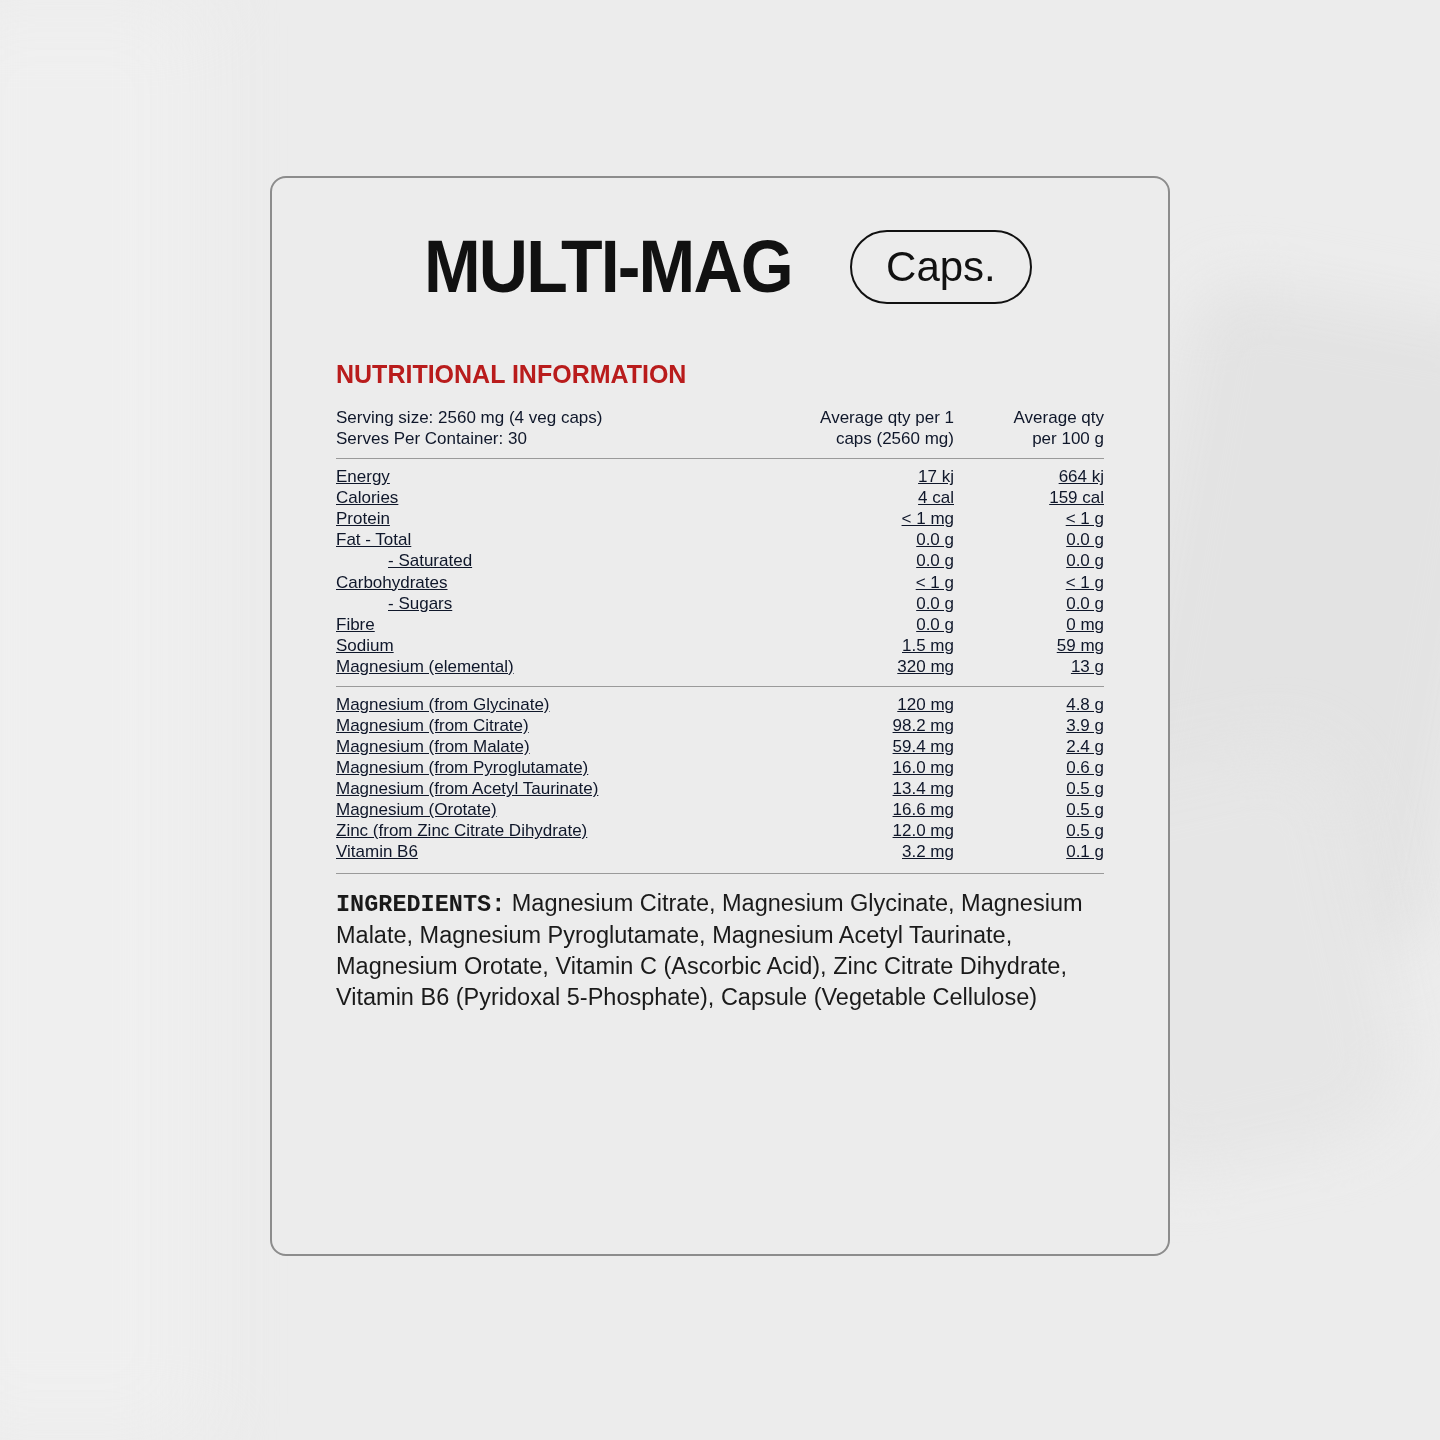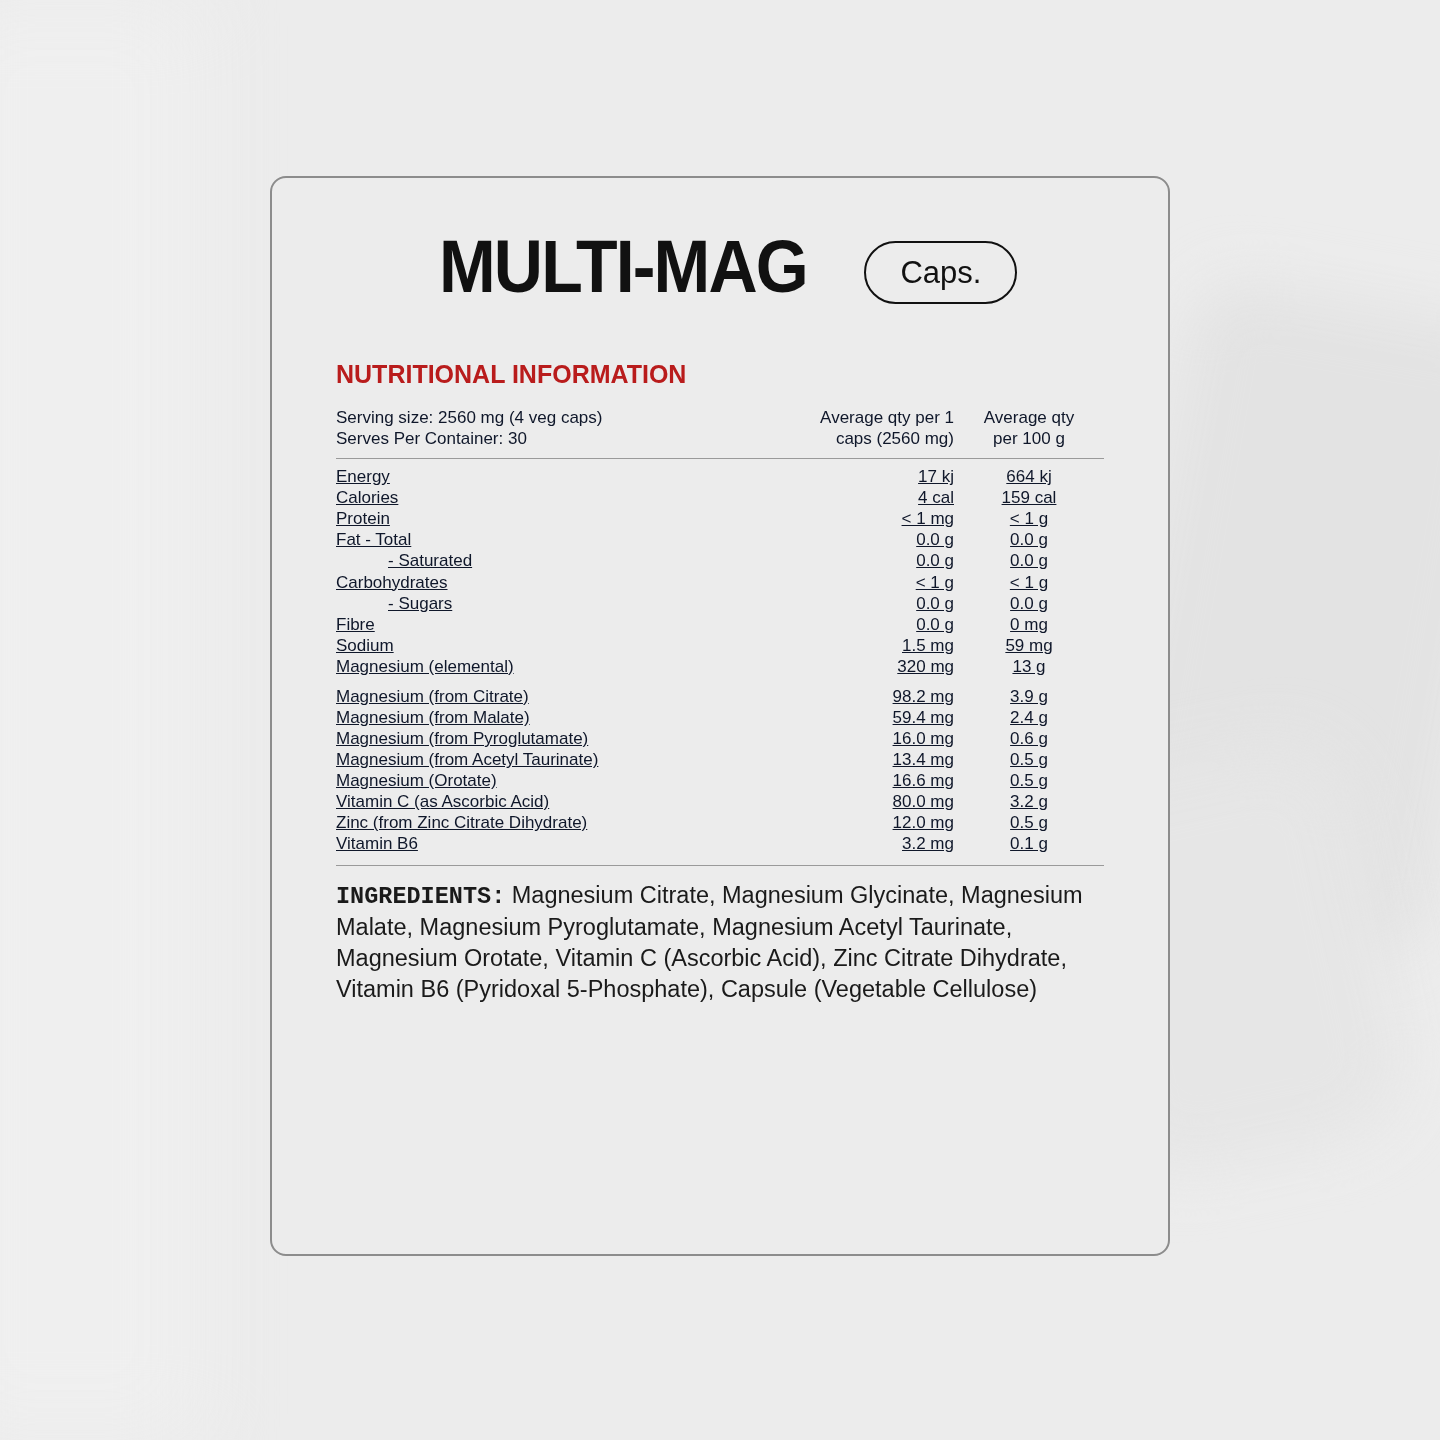--- a/index.html
+++ b/index.html
@@ -73,21 +73,21 @@
     font-size: 74px;
     letter-spacing: -2px;
     color: #111;
     transform: scaleX(0.92);
     line-height: 1;
   }
   .caps-pill {
     border: 2.5px solid #111;
     border-radius: 40px;
     padding: 14px 34px;
-    font-size: 31px;
+    font-size: 42px;
     color: #111;
     line-height: 1;
   }
 
   .section {
     padding: 0 64px;
     box-sizing: border-box;
   }
 
   .nutri-heading {
@@ -111,21 +111,21 @@
   }
   td.col-name {
     text-align: left;
     white-space: nowrap;
   }
   td.col-v1, td.col-v2 {
     text-align: right;
     white-space: nowrap;
   }
   td.col-v1 { width: 190px; }
-  td.col-v2 { width: 150px; text-align: center; }
+  td.col-v2 { width: 150px; }
 
   .serve-block td {
     padding-bottom: 2px;
   }
   .hdr-small {
     line-height: 1.24;
   }
 
   tr.rule-top td {
     border-top: 1.5px solid #9a9a9a;
@@ -238,20 +238,25 @@
         <tr class="body-rows">
           <td class="col-name">Magnesium (elemental)</td>
           <td class="col-v1">320 mg</td>
           <td class="col-v2">13 g</td>
         </tr>
 
         <tr class="rule-spacer">
             <td colspan="3"></td>
           </tr>
 
+        <tr class="rule-top body-rows">
+          <td class="col-name">Magnesium (from Glycinate)</td>
+          <td class="col-v1">120 mg</td>
+          <td class="col-v2">4.8 g</td>
+        </tr>
         <tr class="body-rows">
           <td class="col-name">Magnesium (from Citrate)</td>
           <td class="col-v1">98.2 mg</td>
           <td class="col-v2">3.9 g</td>
         </tr>
         <tr class="body-rows">
           <td class="col-name">Magnesium (from Malate)</td>
           <td class="col-v1">59.4 mg</td>
           <td class="col-v2">2.4 g</td>
         </tr>
@@ -262,25 +267,20 @@
         </tr>
         <tr class="body-rows">
           <td class="col-name">Magnesium (from Acetyl Taurinate)</td>
           <td class="col-v1">13.4 mg</td>
           <td class="col-v2">0.5 g</td>
         </tr>
         <tr class="body-rows">
           <td class="col-name">Magnesium (Orotate)</td>
           <td class="col-v1">16.6 mg</td>
           <td class="col-v2">0.5 g</td>
-        </tr>
-        <tr class="body-rows">
-          <td class="col-name">Vitamin C (as Ascorbic Acid)</td>
-          <td class="col-v1">80.0 mg</td>
-          <td class="col-v2">3.2 g</td>
         </tr>
         <tr class="body-rows">
           <td class="col-name">Zinc (from Zinc Citrate Dihydrate)</td>
           <td class="col-v1">12.0 mg</td>
           <td class="col-v2">0.5 g</td>
         </tr>
         <tr class="body-rows">
           <td class="col-name">Vitamin B6</td>
           <td class="col-v1">3.2 mg</td>
           <td class="col-v2">0.1 g</td>

